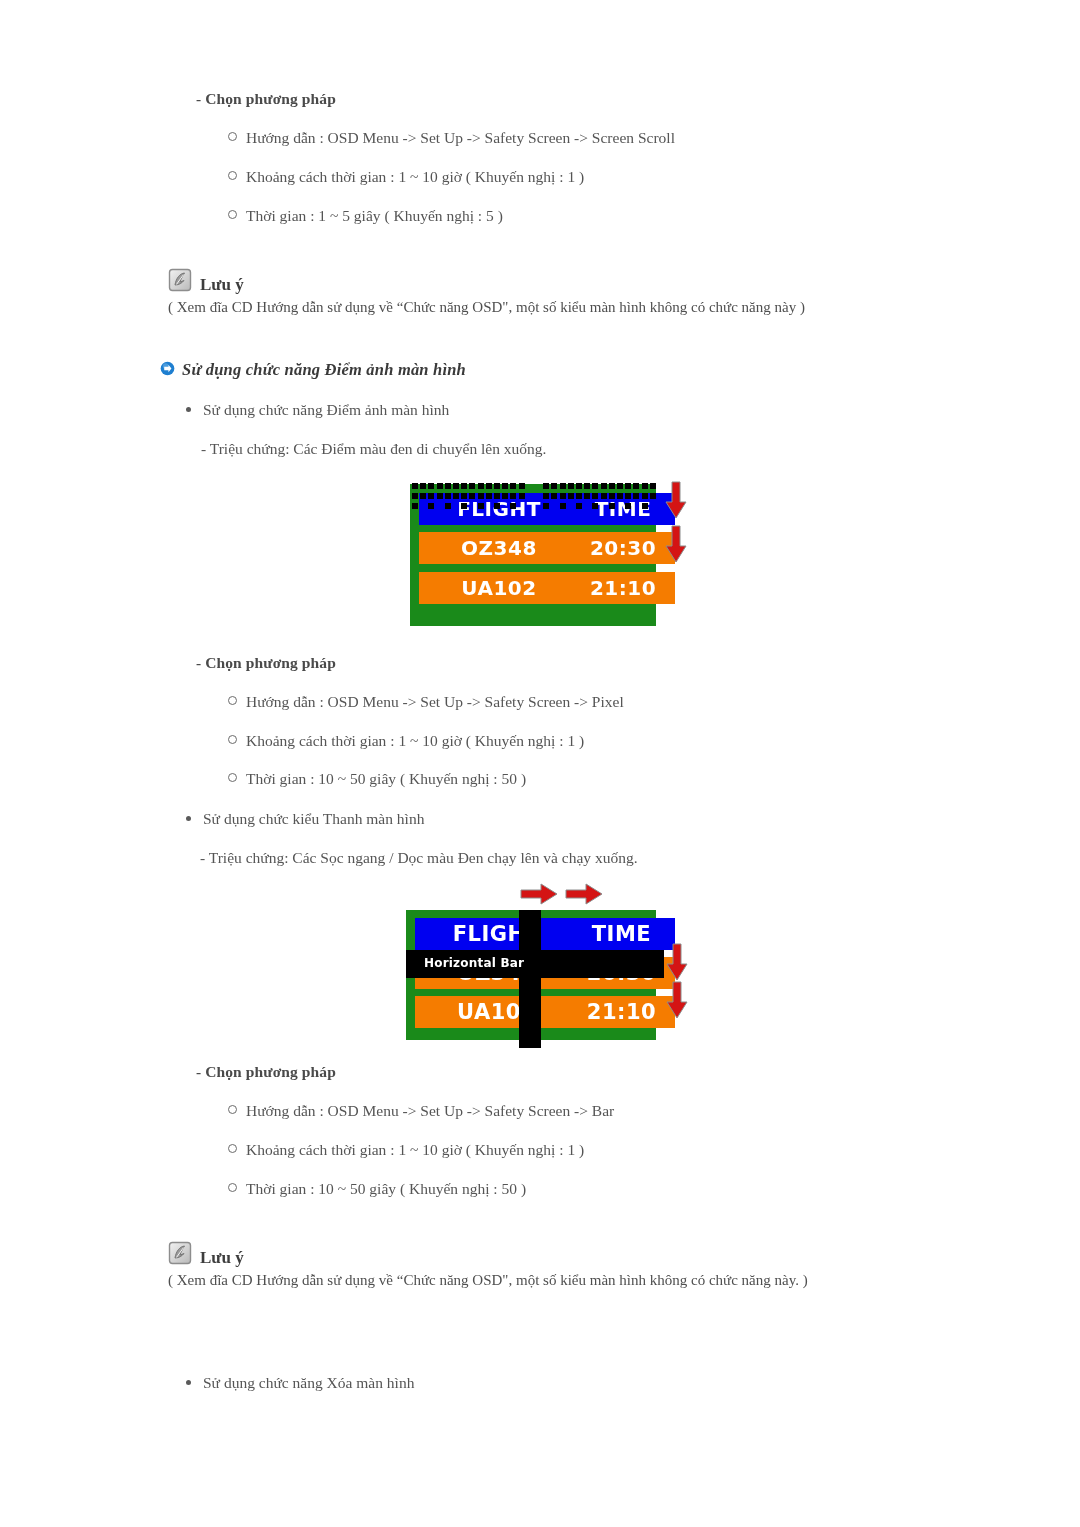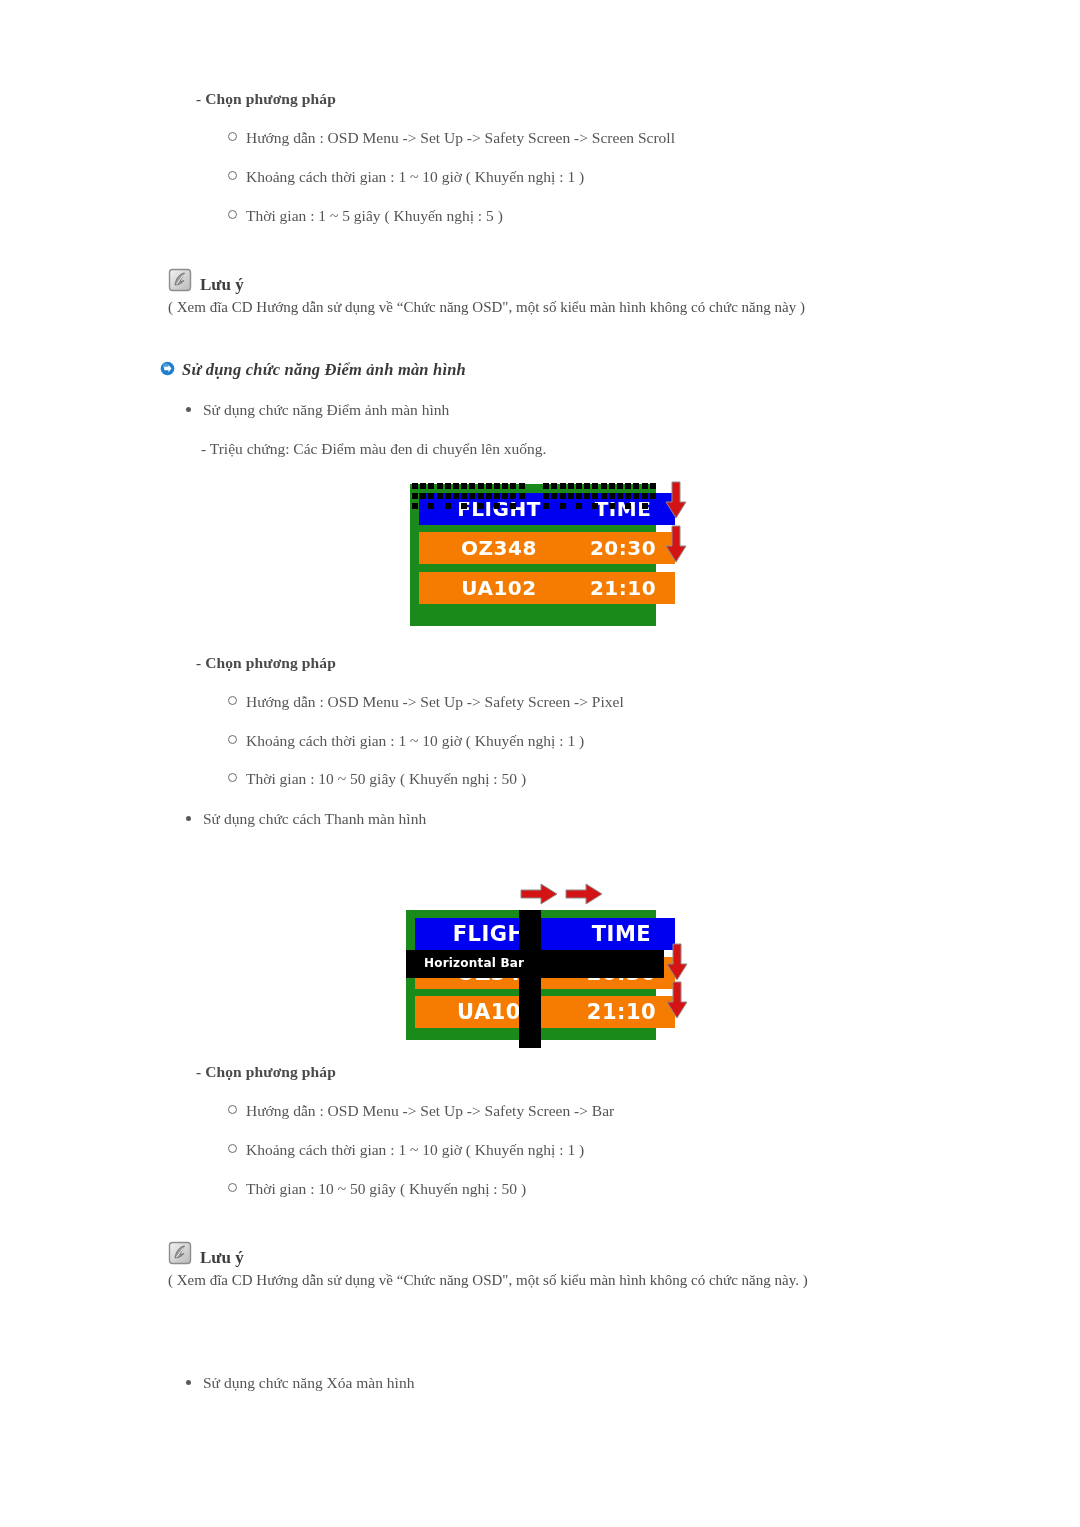--- a/index.html
+++ b/index.html
@@ -322,22 +322,23 @@
     <span class="circ"></span><span>Hướng dẫn : OSD Menu -&gt; Set Up -&gt; Safety Screen -&gt; Pixel</span>
   </div>
   <div class="abs sub-item" style="left:228px; top:732px;">
     <span class="circ"></span><span>Khoảng cách thời gian : 1 ~ 10 giờ ( Khuyến nghị : 1 )</span>
   </div>
   <div class="abs sub-item" style="left:228px; top:770px;">
     <span class="circ"></span><span>Thời gian : 10 ~ 50 giây ( Khuyến nghị : 50 )</span>
   </div>
 
   <div class="abs bullet-item" style="left:186px; top:810px;">
-    <span class="dot"></span><span>Sử dụng chức cách Thanh màn hình</span>
-  </div>
+    <span class="dot"></span><span>Sử dụng chức kiểu Thanh màn hình</span>
+  </div>
+  <div class="abs dash-item" style="left:200px; top:849px;">- Triệu chứng: Các Sọc ngang / Dọc màu Đen chạy lên và chạy xuống.</div>
 
   <div class="board-wrap" style="left:406px; top:880px; width:290px; height:165px;">
 
     <span class="ar-right" style="left:113px; top:1px;">
       <svg width="42" height="26" viewBox="0 0 42 26" aria-hidden="true">
         <path d="M2 9 L22 9 L22 3 L38 13 L22 23 L22 17 L2 17 Z" fill="#d41414" stroke="#8c8c8c" stroke-width="1"></path>
       </svg>
     </span>
     <span class="ar-right" style="left:158px; top:1px;">
       <svg width="42" height="26" viewBox="0 0 42 26" aria-hidden="true">

